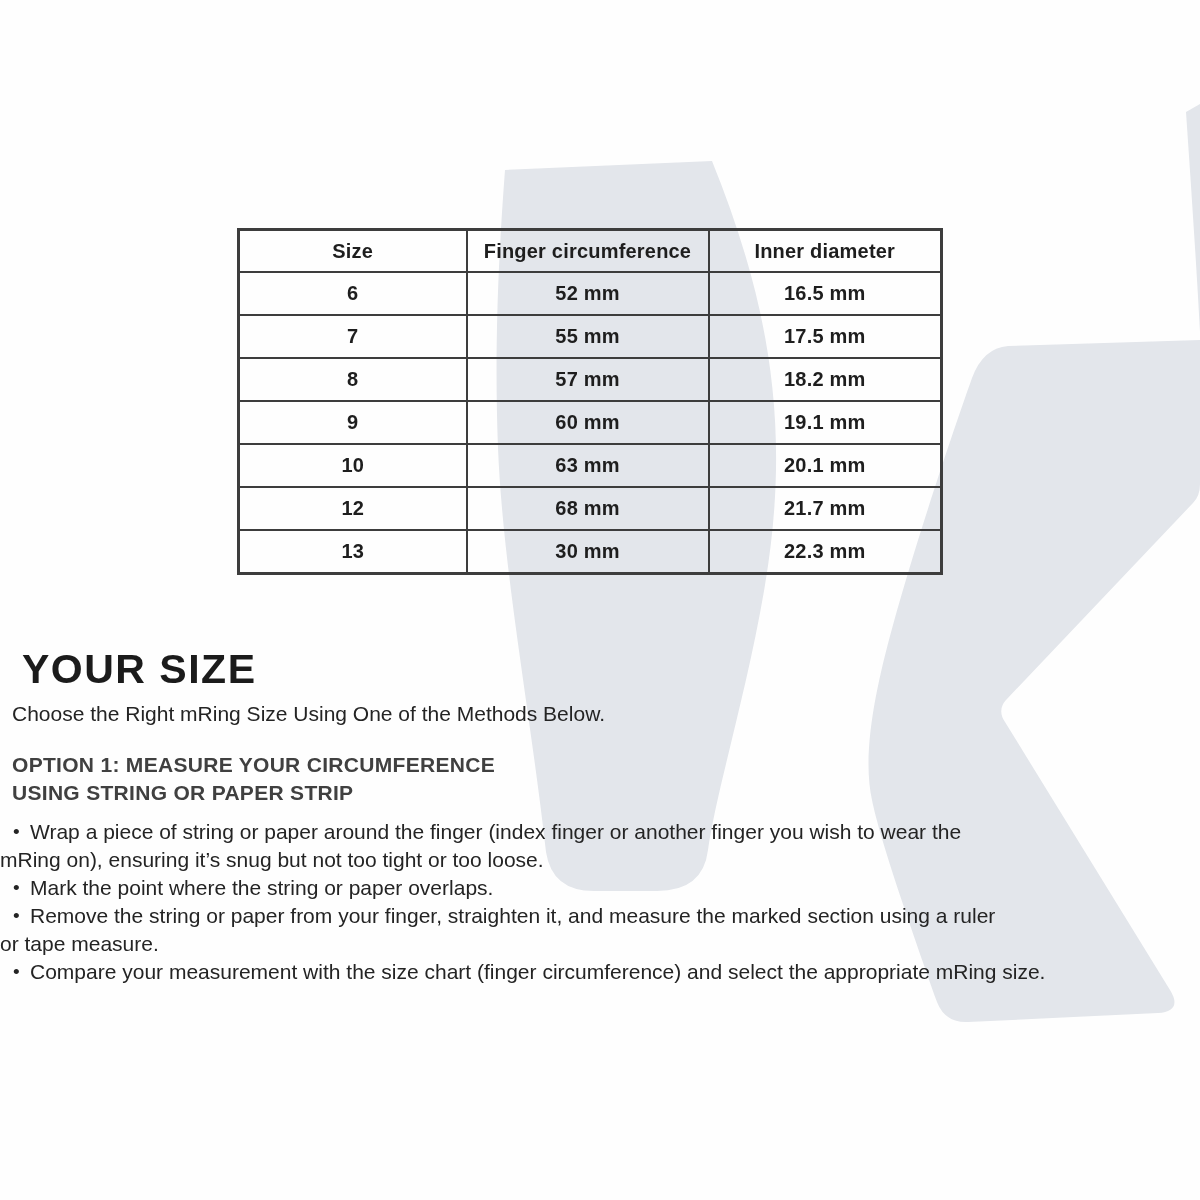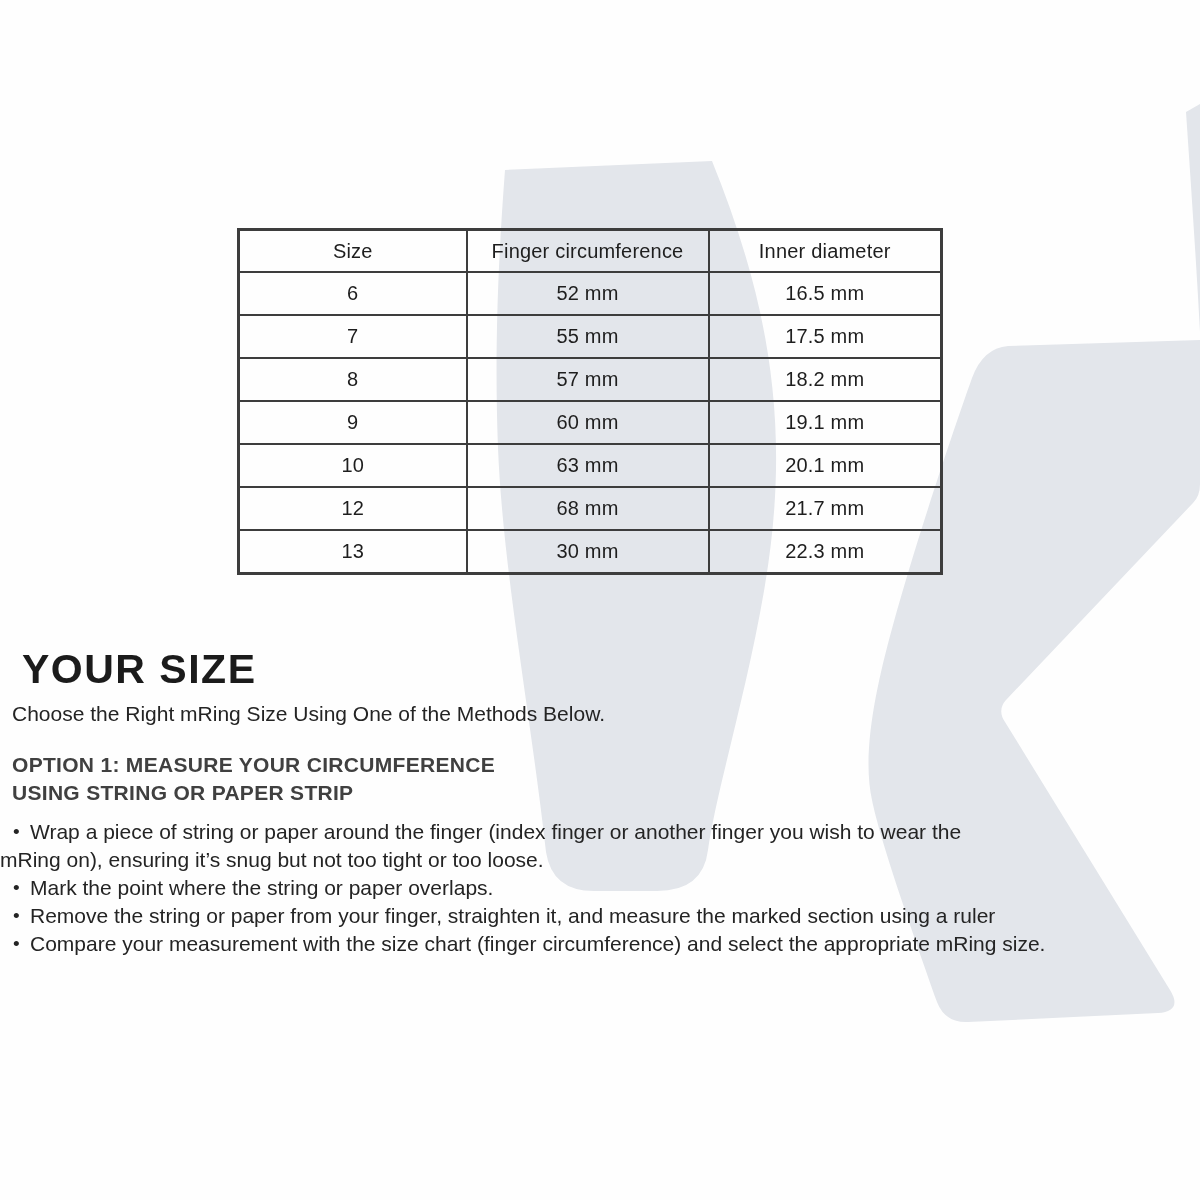--- a/index.html
+++ b/index.html
@@ -18,21 +18,21 @@
   
   .size-table{
     position:absolute;left:237px;top:228px;z-index:1;
     border-collapse:collapse;table-layout:fixed;
     width:703px;
     background:transparent;
   }
   .size-table th,.size-table td{
     border:2px solid #3d3d3d;
     text-align:center;vertical-align:middle;
-    font-size:20px;font-weight:400;color:#1e1e1e;
+    font-size:20px;font-weight:700;color:#1e1e1e;
     padding:0;background:transparent;
     letter-spacing:.2px;
   }
   .size-table th{height:40px;}
   .size-table td{height:41px;}
   .size-table{border:3px solid #3d3d3d;}
   .col-size{width:228px;}
   .col-circ{width:242px;}
   .col-diam{width:233px;}
 
@@ -174,19 +174,20 @@
   <div class="b-line">mRing on), ensuring it’s snug but not too tight or too loose.</div>
 
   <div class="b-line first">
     <span class="marker">•</span><span class="txt">Mark the point where the string or paper overlaps.</span>
   </div>
 
   <div class="b-line first">
     <span class="marker">•</span><span class="txt">Remove the string or paper from your finger, straighten it, and measure the marked section using a ruler</span>
   </div>
 
+  <div class="b-line">or tape measure.</div>
 
   <div class="b-line first">
     <span class="marker">•</span><span class="txt">Compare your measurement with the size chart (finger circumference) and select the appropriate mRing size.</span>
   </div>
 </div>
 
 </div>
 
 </body></html>

